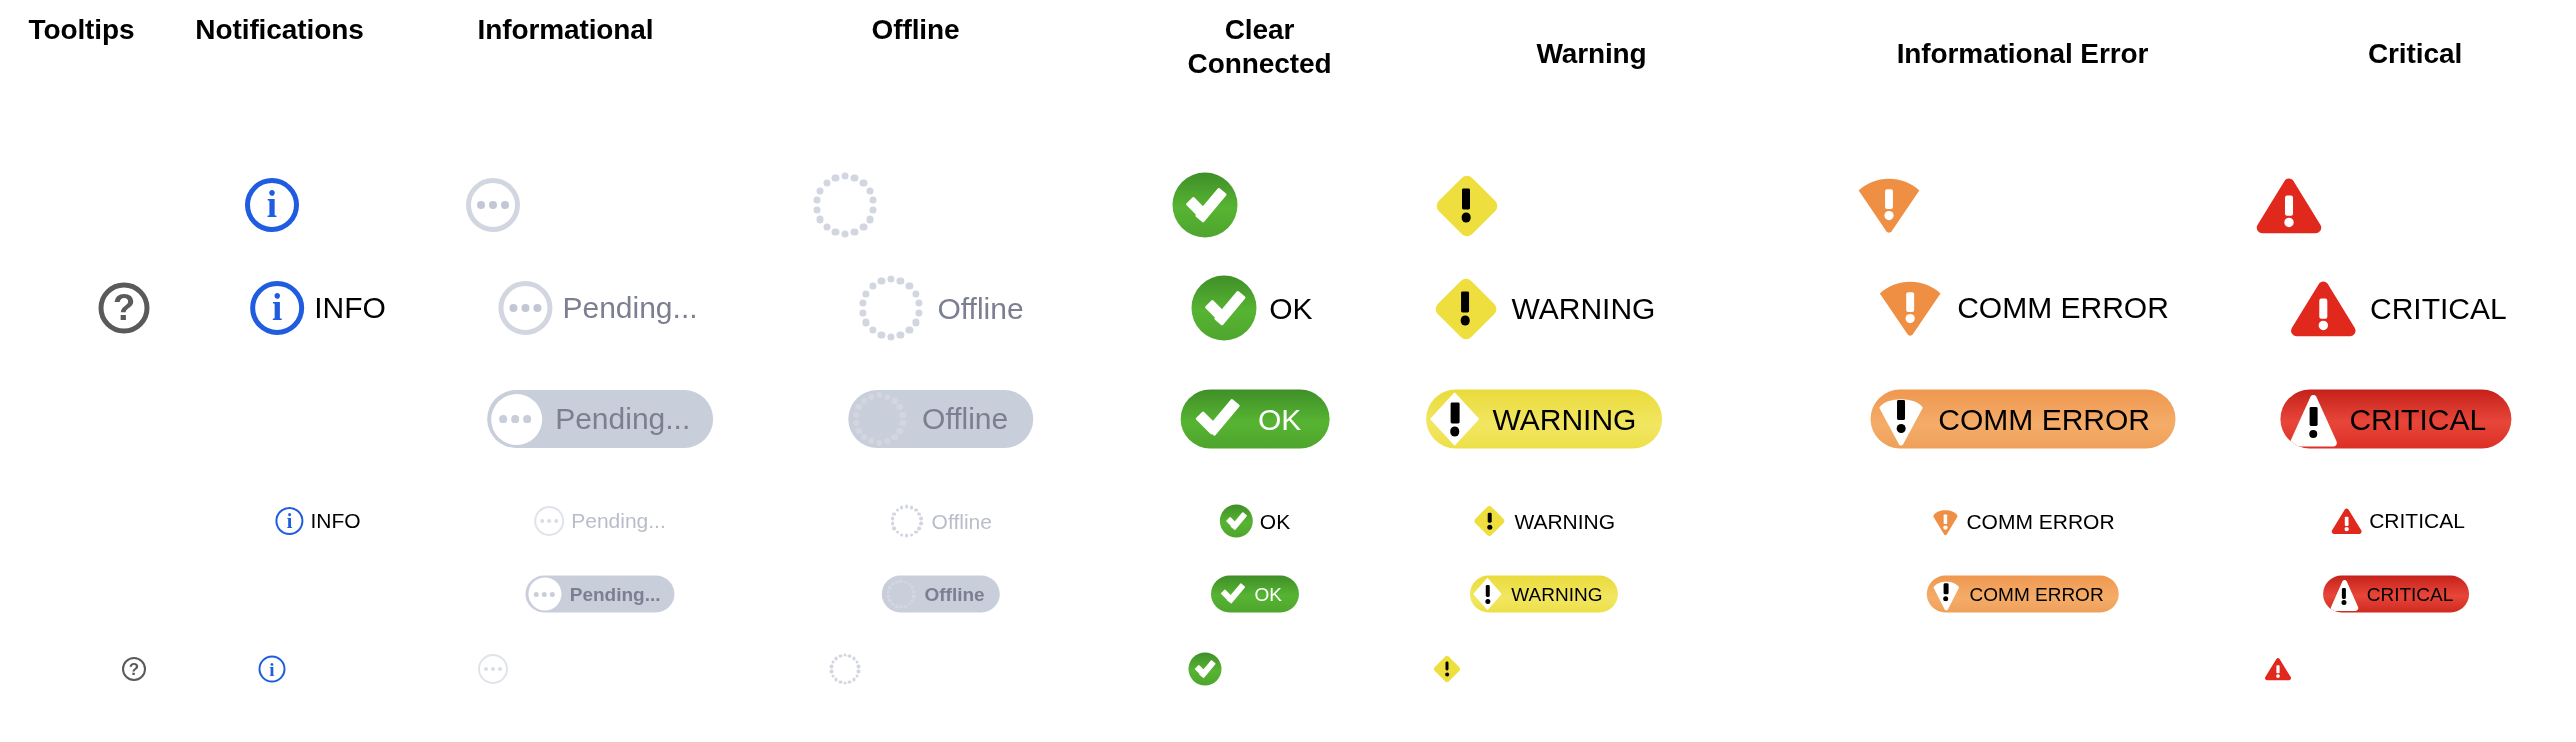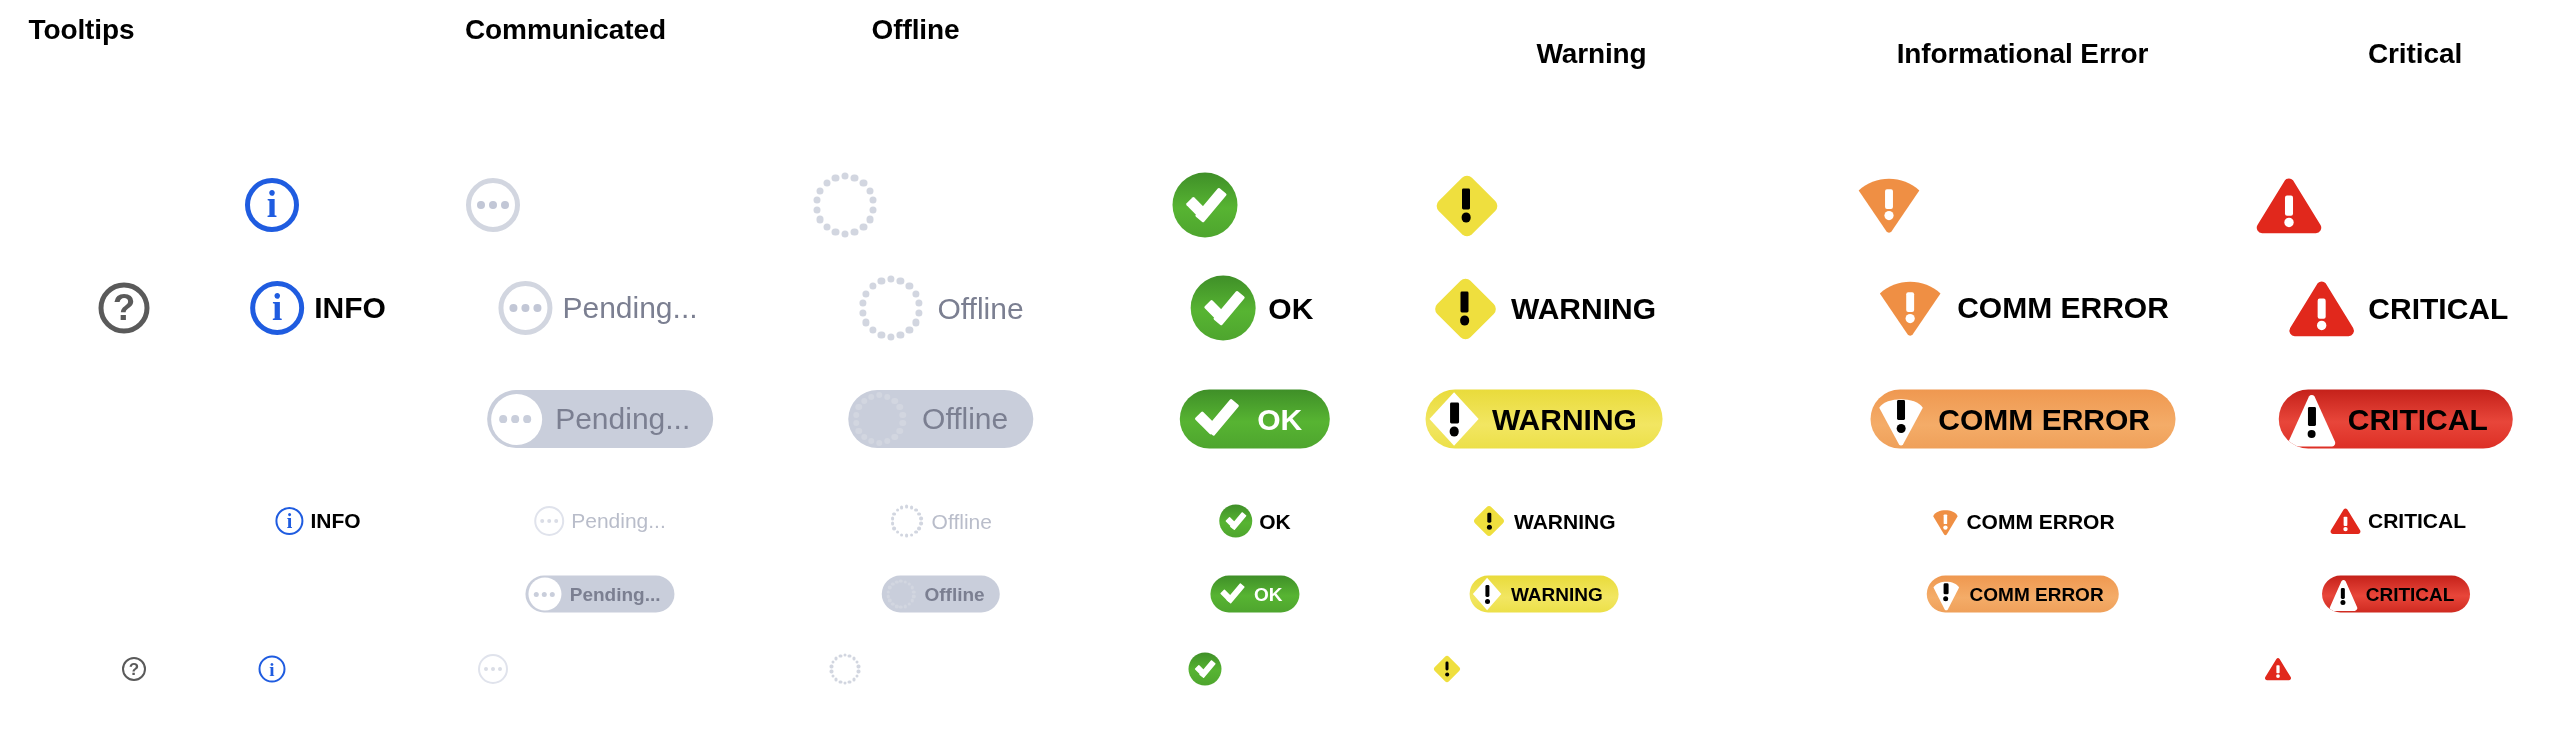--- a/index.html
+++ b/index.html
@@ -91,42 +91,47 @@
   .fan svg{display:block;width:100%;height:100%;}
 
   
   .tri{position:relative;}
   .tri svg{display:block;width:100%;height:100%;}
 
   
   .t-grey{color:#7b7f91;}
   .t-black{color:#000;}
   .t-white{color:#fff;}
-  .bold{font-weight:700;}
+  .bold{font-weight:400;}
 </style>
 </head>
 <body>
 
 <div id="stage">
 
   <div class="hdr" style="left:0px;top:12.7px;width:163px;">
     <div>Tooltips</div>
   </div>
 
   <div class="hdr" style="left:163px;top:12.7px;width:233px;">
+    <div>Notifications</div>
   </div>
 
   <div class="hdr" style="left:424px;top:12.7px;width:283px;">
-    <div>Communicated</div>
+    <div>Informational</div>
   </div>
 
   <div class="hdr" style="left:774px;top:12.7px;width:283px;">
     <div>Offline</div>
   </div>
 
+  <div class="hdr" style="left:1132px;top:12.7px;width:255px;">
+    <div>Clear</div>
+    <div>Connected</div>
+  </div>
 
   <div class="hdr" style="left:1450px;top:37px;width:283px;">
     <div>Warning</div>
   </div>
 
   <div class="hdr" style="left:1789px;top:37px;width:467px;">
     <div>Informational Error</div>
   </div>
 
   <div class="hdr" style="left:2256px;top:37px;width:318px;">

